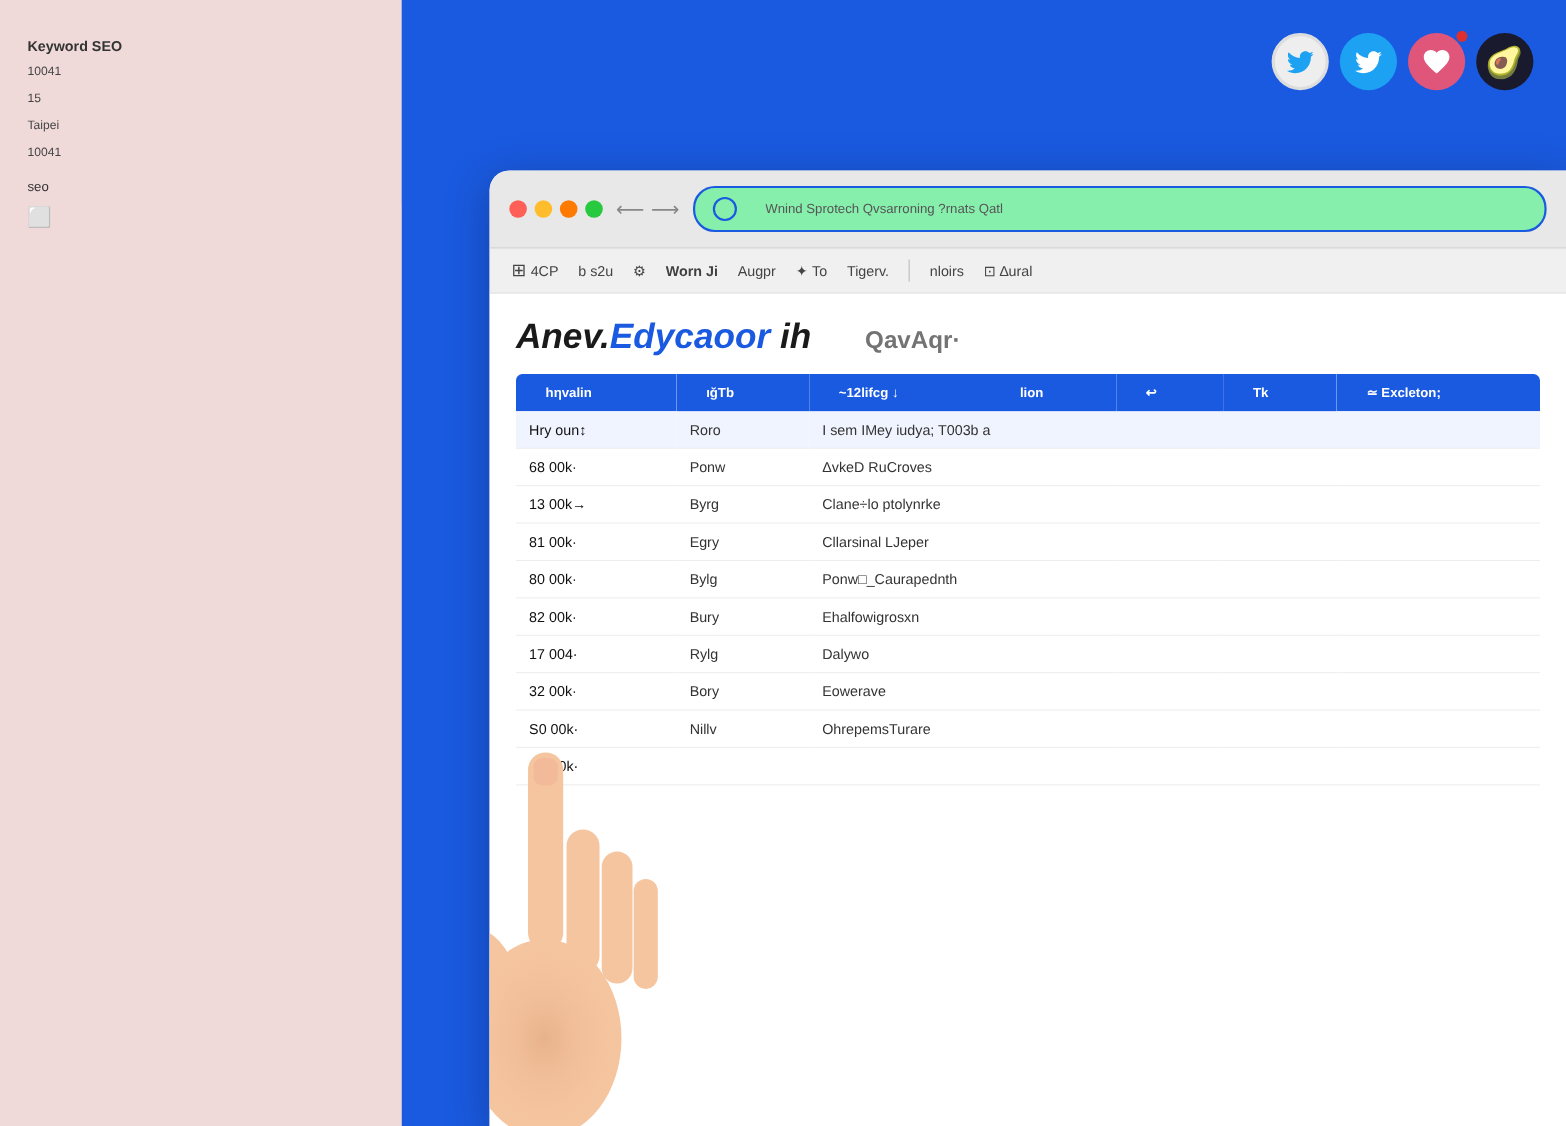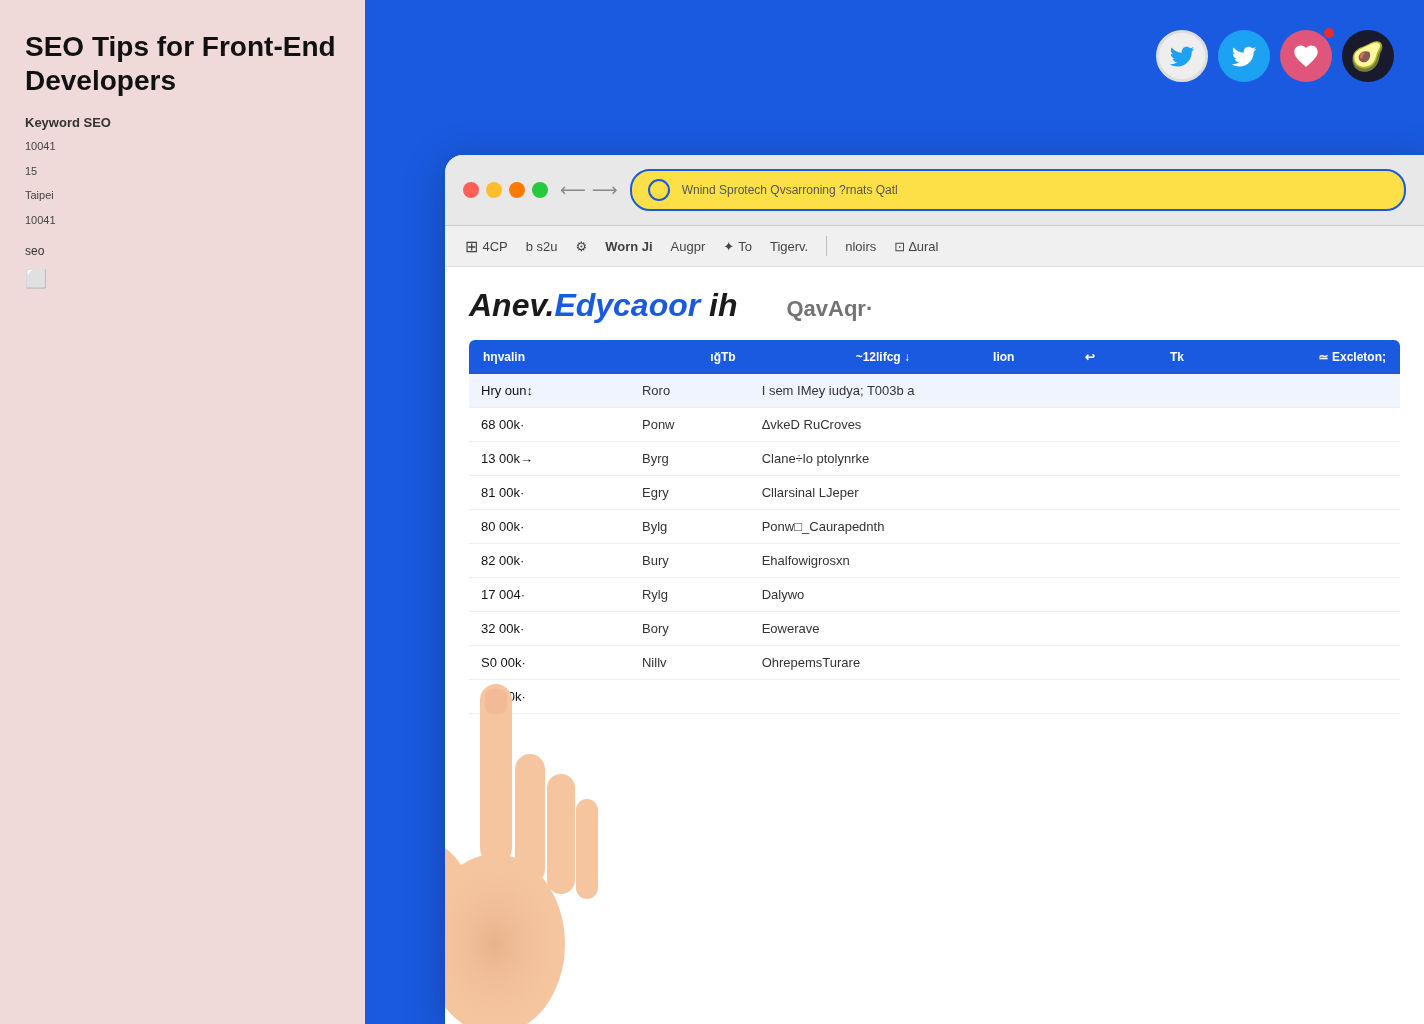--- a/index.html
+++ b/index.html
@@ -120,26 +120,26 @@
 
     .nav-arrows {
       display: flex;
       gap: 6px;
       align-items: center;
       color: #666;
       font-size: 16px;
     }
     .address-bar {
       flex: 1;
-      background: #fde047;
+      background: #86efac;
       border-radius: 20px;
       padding: 8px 16px;
       display: flex;
       align-items: center;
-      gap: 12px;
+      gap: 26px;
       font-size: 13px;
       color: #333;
       border: 2px solid #1a5ae0;
     }
     .address-circle {
       width: 22px;
       height: 22px;
       border-radius: 50%;
       border: 2.5px solid #1a5ae0;
       flex-shrink: 0;
@@ -212,22 +212,22 @@
     .data-table {
       width: 100%;
       border-collapse: collapse;
       font-size: 13px;
     }
     .data-table thead tr {
       background: #1a5ae0;
       color: white;
     }
     .data-table thead th {
-      padding: 10px 14px;
-      text-align: right;
+      padding: 10px 27px;
+      text-align: left;
       font-weight: 600;
       font-size: 12px;
     }
     .data-table thead th:first-child {
       border-radius: 6px 0 0 0;
     }
     .data-table thead th:last-child {
       border-radius: 0 6px 0 0;
     }
     .data-table tbody tr {
@@ -308,21 +308,20 @@
       width: 10px;
       height: 10px;
       background: #e0302e;
       border-radius: 50%;
     }
   </style>
 </head>
 <body>
 
 <div class="sidebar">
-  <div class="sidebar-title">SEO Tips for Front-End Developers</div>
   <div class="sidebar-label">Keyword SEO</div>
   <div class="sidebar-meta">10041</div>
   <div class="sidebar-meta">15</div>
   <div class="sidebar-meta">Taipei</div>
   <div class="sidebar-meta">10041</div>
   <div class="sidebar-tag">seo</div>
   <div class="sidebar-icon">⬜</div>
 </div>
 
 <div class="main">

